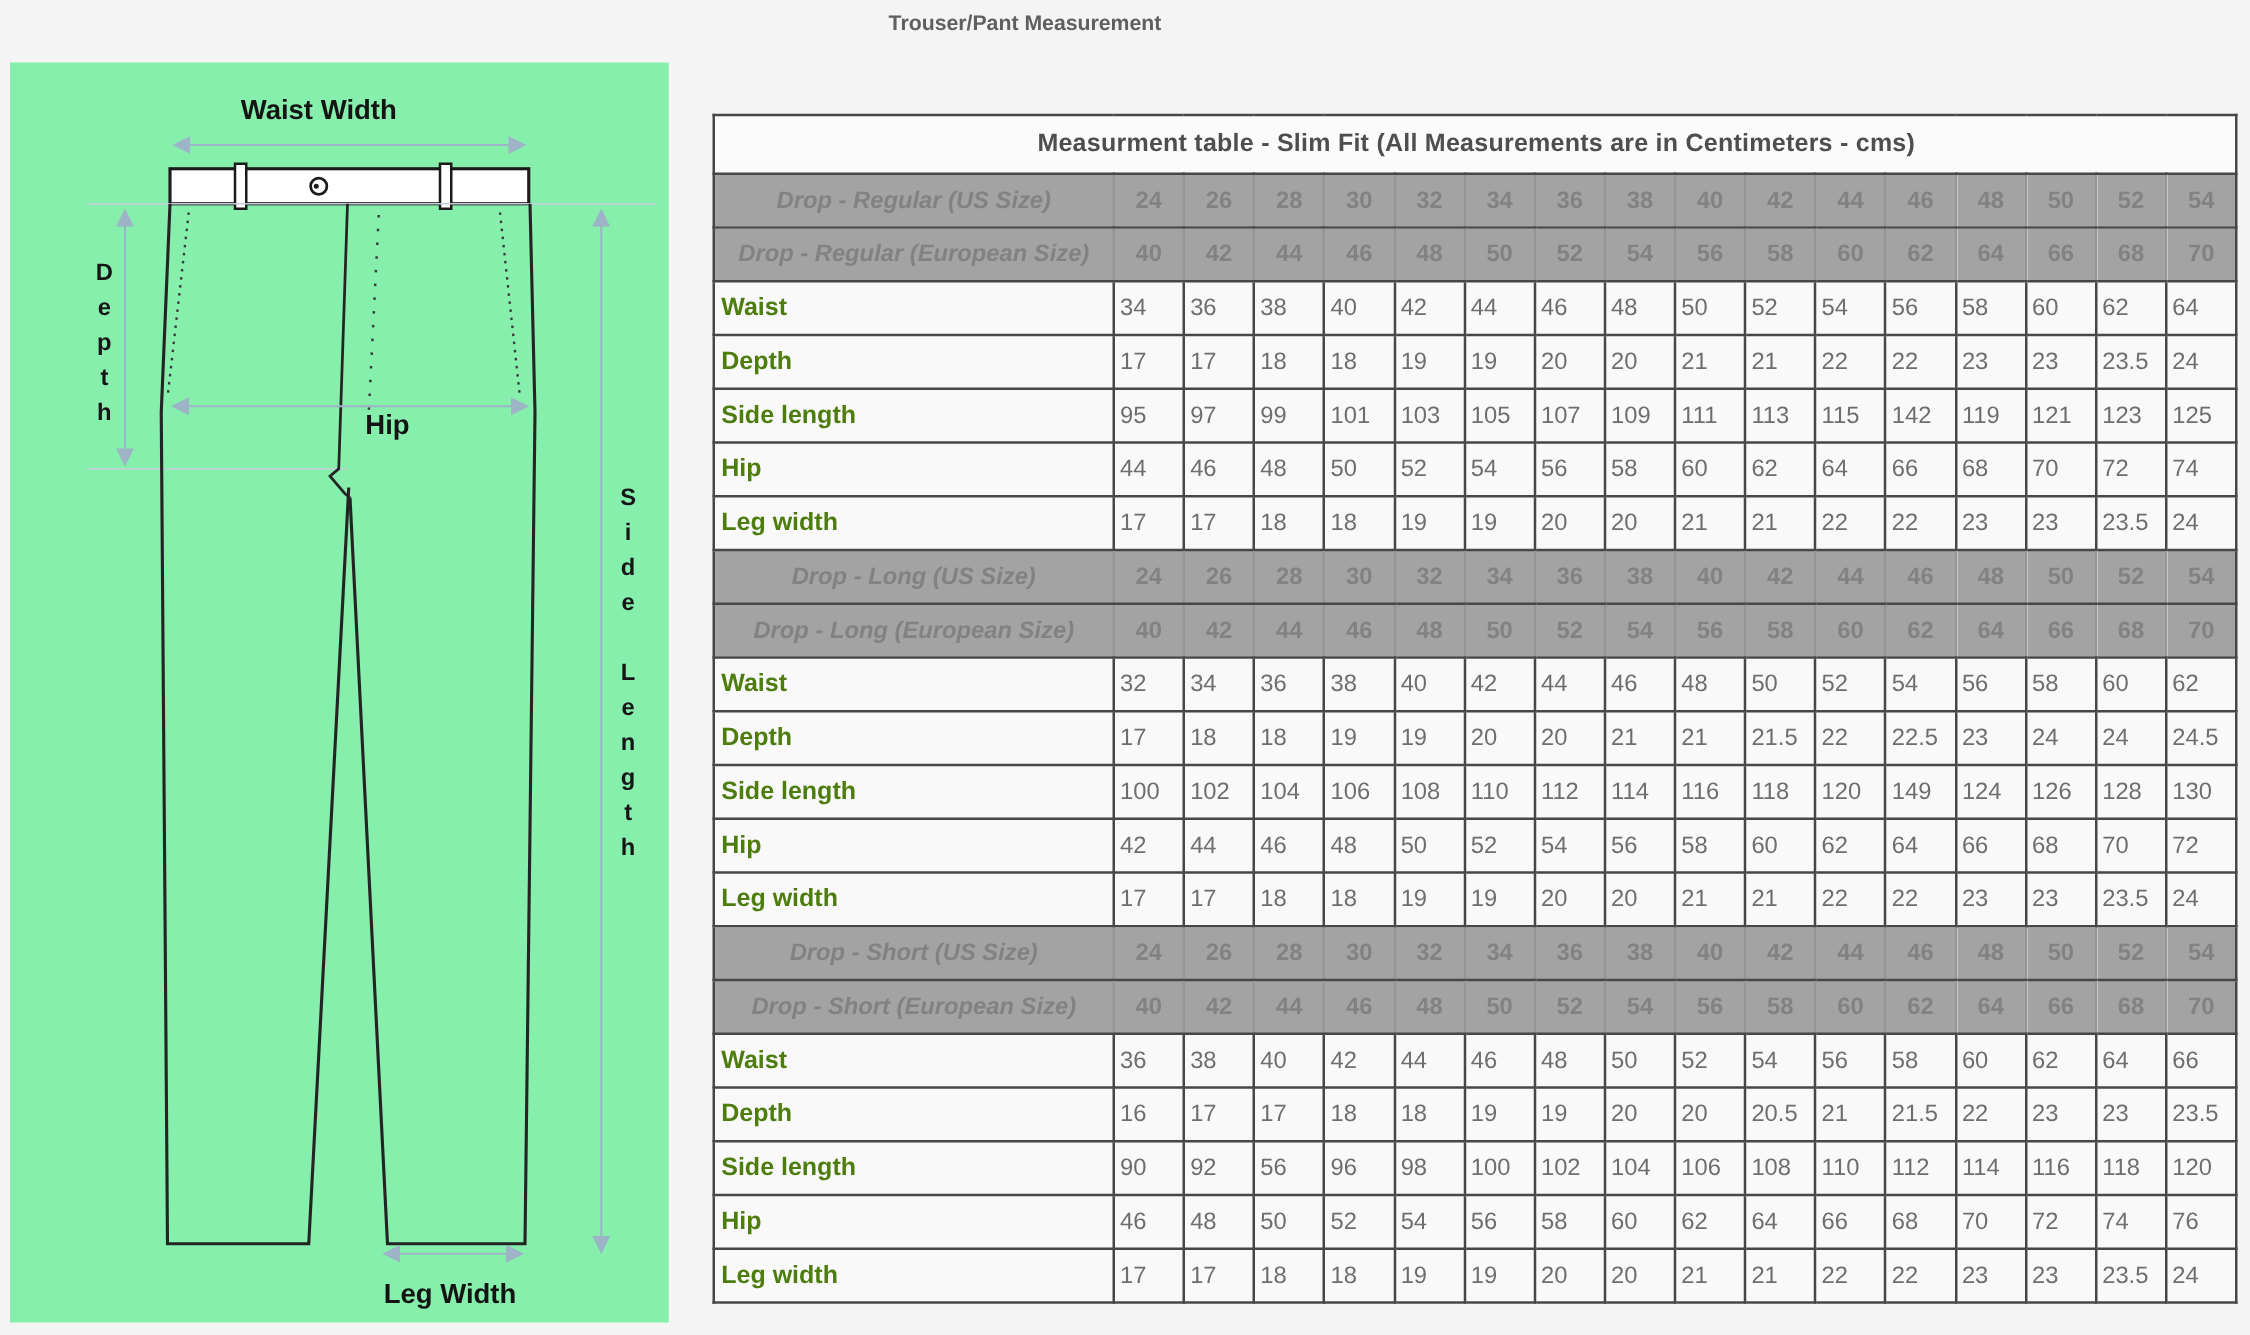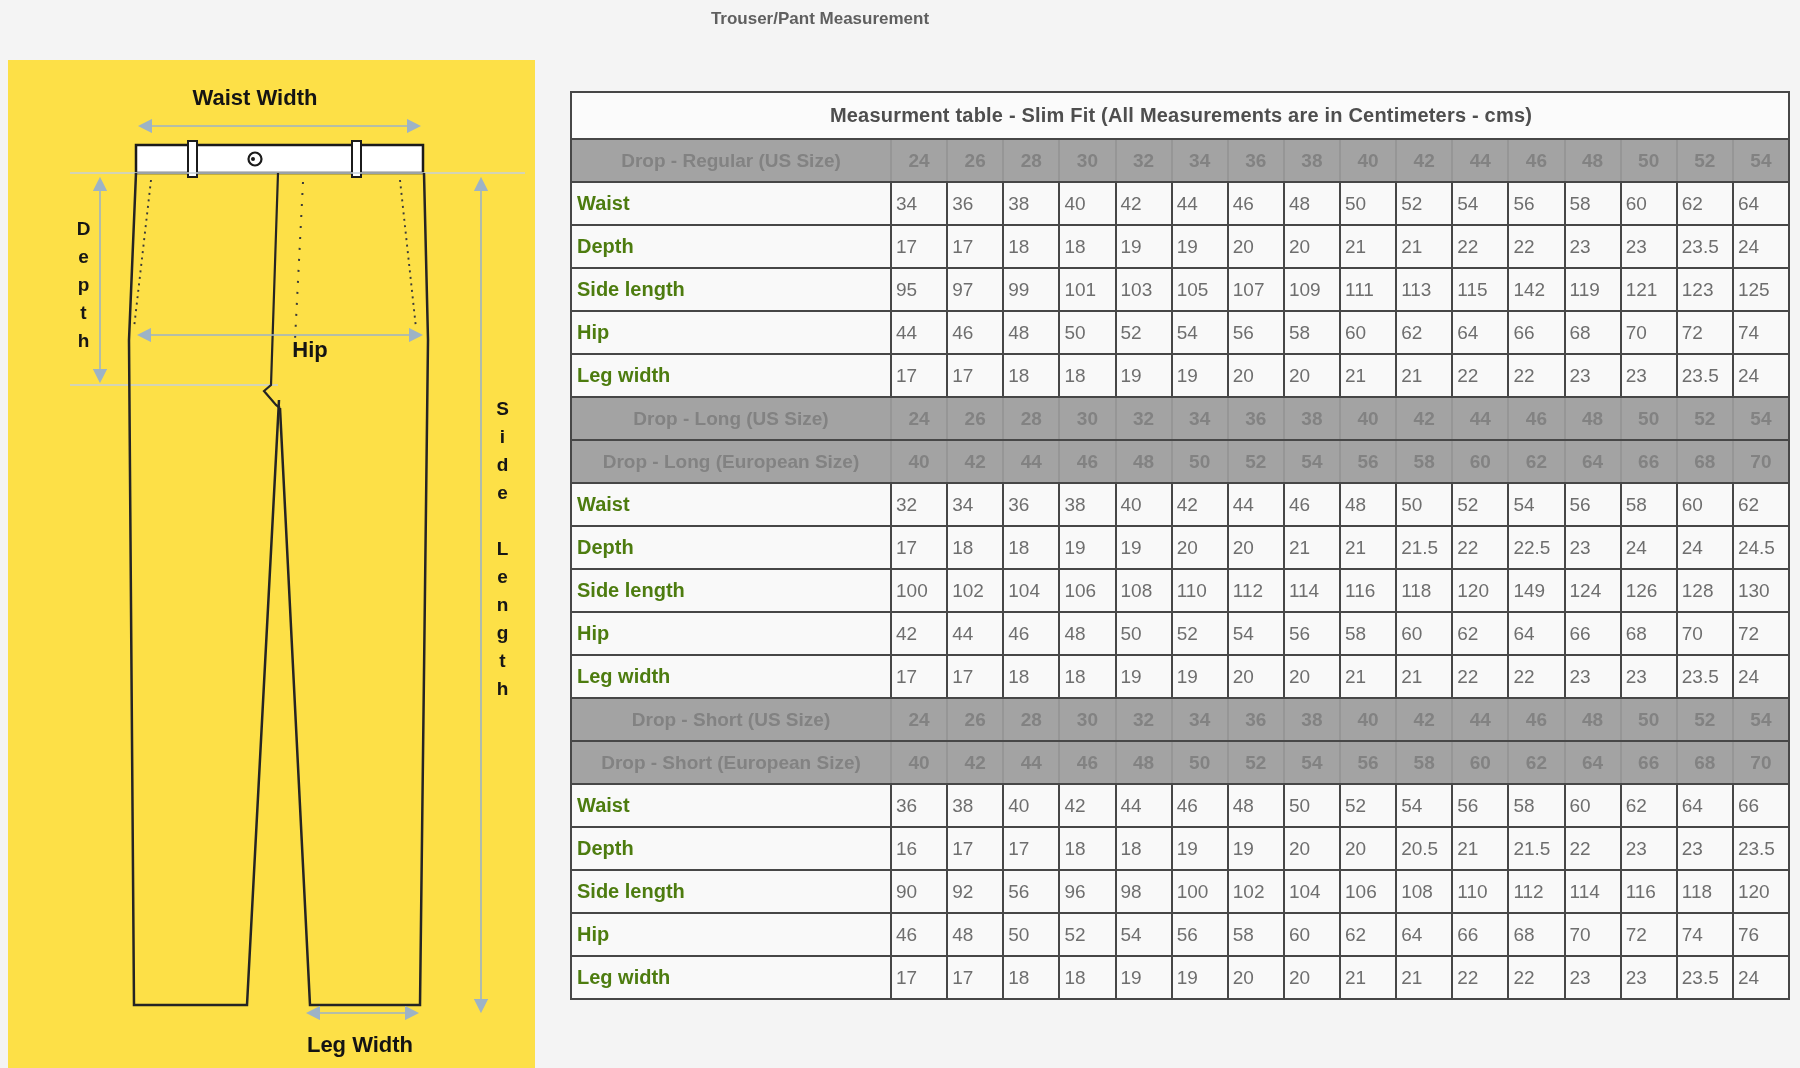--- a/index.html
+++ b/index.html
@@ -7,22 +7,22 @@
     width:1800px; height:1068px; position:relative; overflow:hidden;
     background:#f4f4f4;
     font-family:"Liberation Sans", sans-serif;
   }
   .page-title {
     position:absolute; top:9px; left:0; width:1640px;
     text-align:center; font-size:17px; font-weight:bold; color:#5f5f5f;
   }
   
   .diagram {
-    position:absolute; left:8px; top:60px; width:527px; height:1008px;
-    background:#fde047;
+    position:absolute; left:8px; top:50px; width:527px; height:1008px;
+    background:#86efac;
   }
   .diagram svg { position:absolute; left:0; top:0; }
   .vlabel {
     position:absolute;
     writing-mode:vertical-rl; text-orientation:upright;
     font-weight:bold; color:#161616; font-size:19px; letter-spacing:7px;
     white-space:pre;
   }
   .vlabel-depth { left:64px; top:158px; }
   .vlabel-side  { left:483px; top:338px; }
@@ -44,21 +44,21 @@
   }
   .size-table tr.title-row td {
     height:45px; background:#fbfbfb; text-align:center;
     font-weight:bold; font-size:20px; color:#4e4e4e; letter-spacing:0.2px;
   }
   .size-table tr.hdr td {
     background:#a3a3a3; color:#828282; font-weight:bold; text-align:center;
     border-left-color:#969696; border-right-color:#969696; padding:0;
   }
   .size-table tr.hdr td:first-child {
-    border-left-color:#474747; font-size:19px; text-align:center;
+    border-left-color:#474747; font-size:19px; text-align:center;font-style:italic;
   }
   .size-table tr.hdr td:last-child { border-right-color:#474747; }
   .size-table tr.body td:first-child {
     font-weight:bold; color:#4d7c0f; font-size:20px; padding-left:5px;
   }
 </style>
 </head>
 <body>
 
 <div class="page-title">Trouser/Pant Measurement</div>
@@ -141,20 +141,39 @@
         <td>36</td>
         <td>38</td>
         <td>40</td>
         <td>42</td>
         <td>44</td>
         <td>46</td>
         <td>48</td>
         <td>50</td>
         <td>52</td>
         <td>54</td>
+      </tr>
+      <tr class="hdr">
+        <td>Drop - Regular (European Size)</td>
+        <td>40</td>
+        <td>42</td>
+        <td>44</td>
+        <td>46</td>
+        <td>48</td>
+        <td>50</td>
+        <td>52</td>
+        <td>54</td>
+        <td>56</td>
+        <td>58</td>
+        <td>60</td>
+        <td>62</td>
+        <td>64</td>
+        <td>66</td>
+        <td>68</td>
+        <td>70</td>
       </tr>
       <tr class="body">
         <td>Waist</td>
         <td>34</td>
         <td>36</td>
         <td>38</td>
         <td>40</td>
         <td>42</td>
         <td>44</td>
         <td>46</td>

